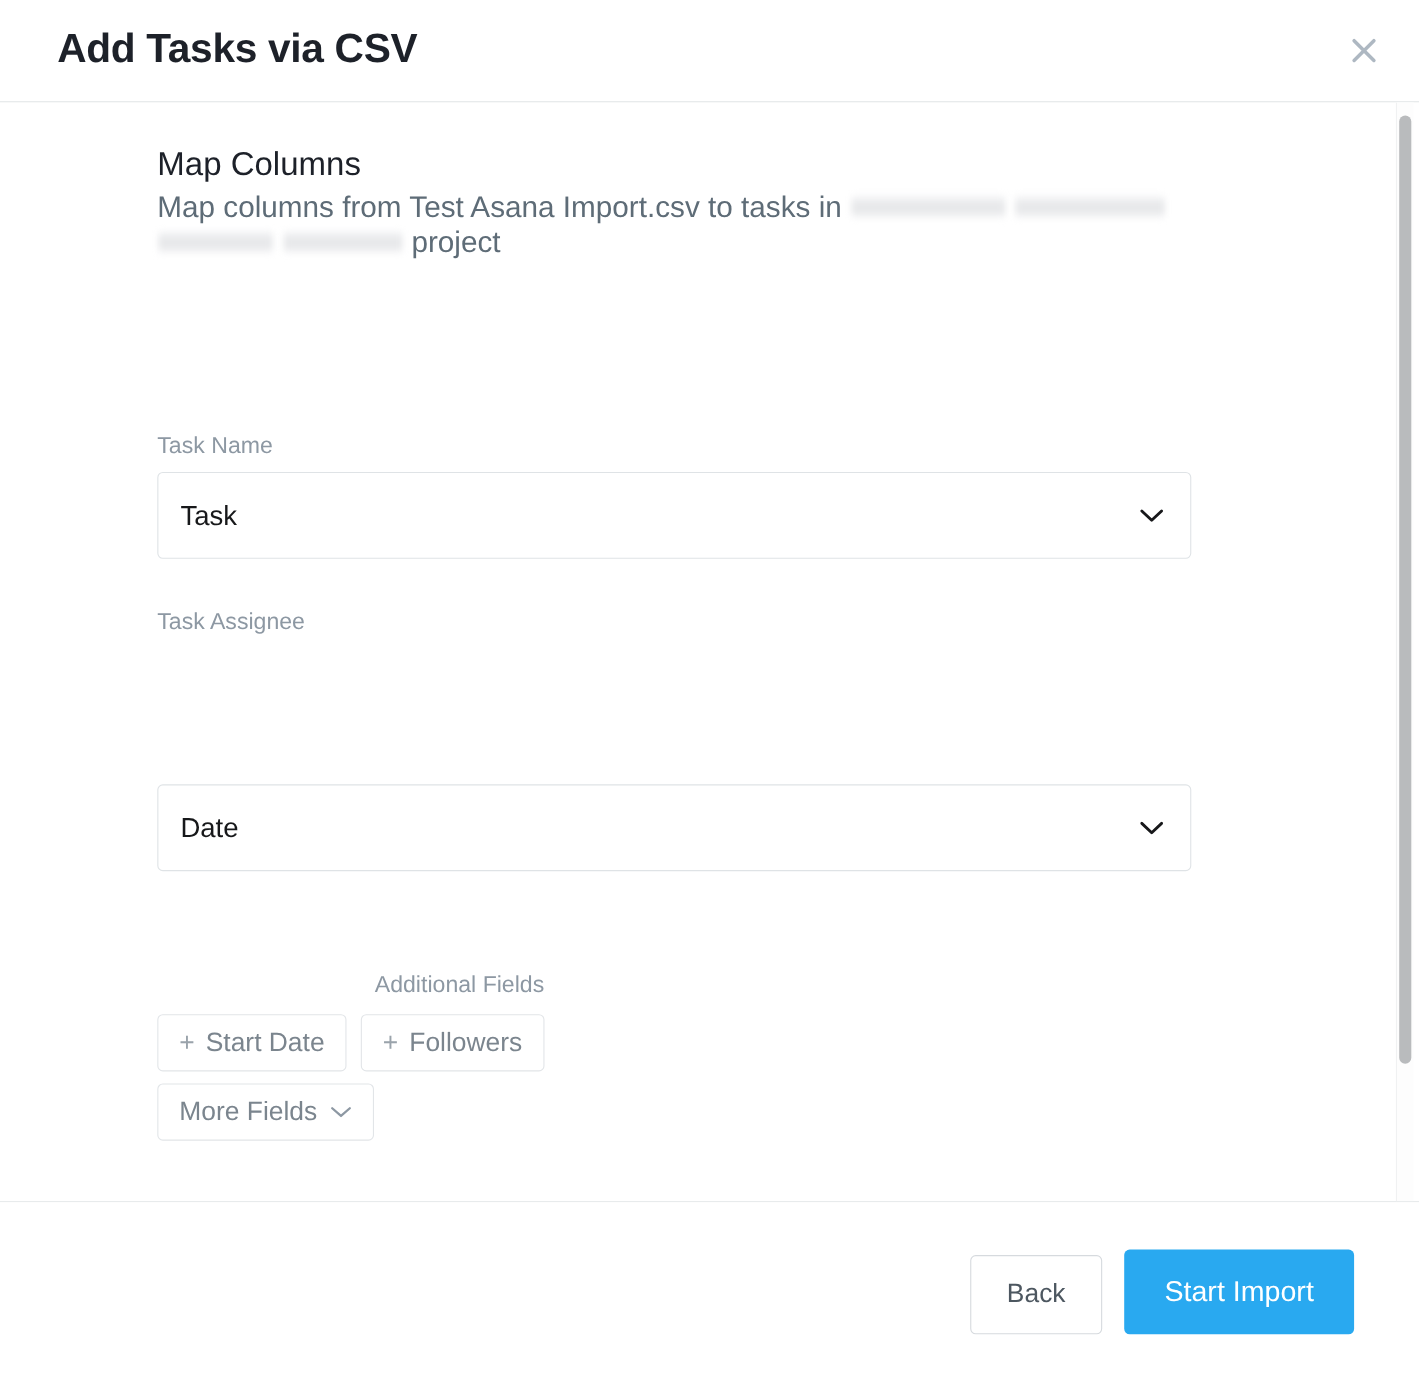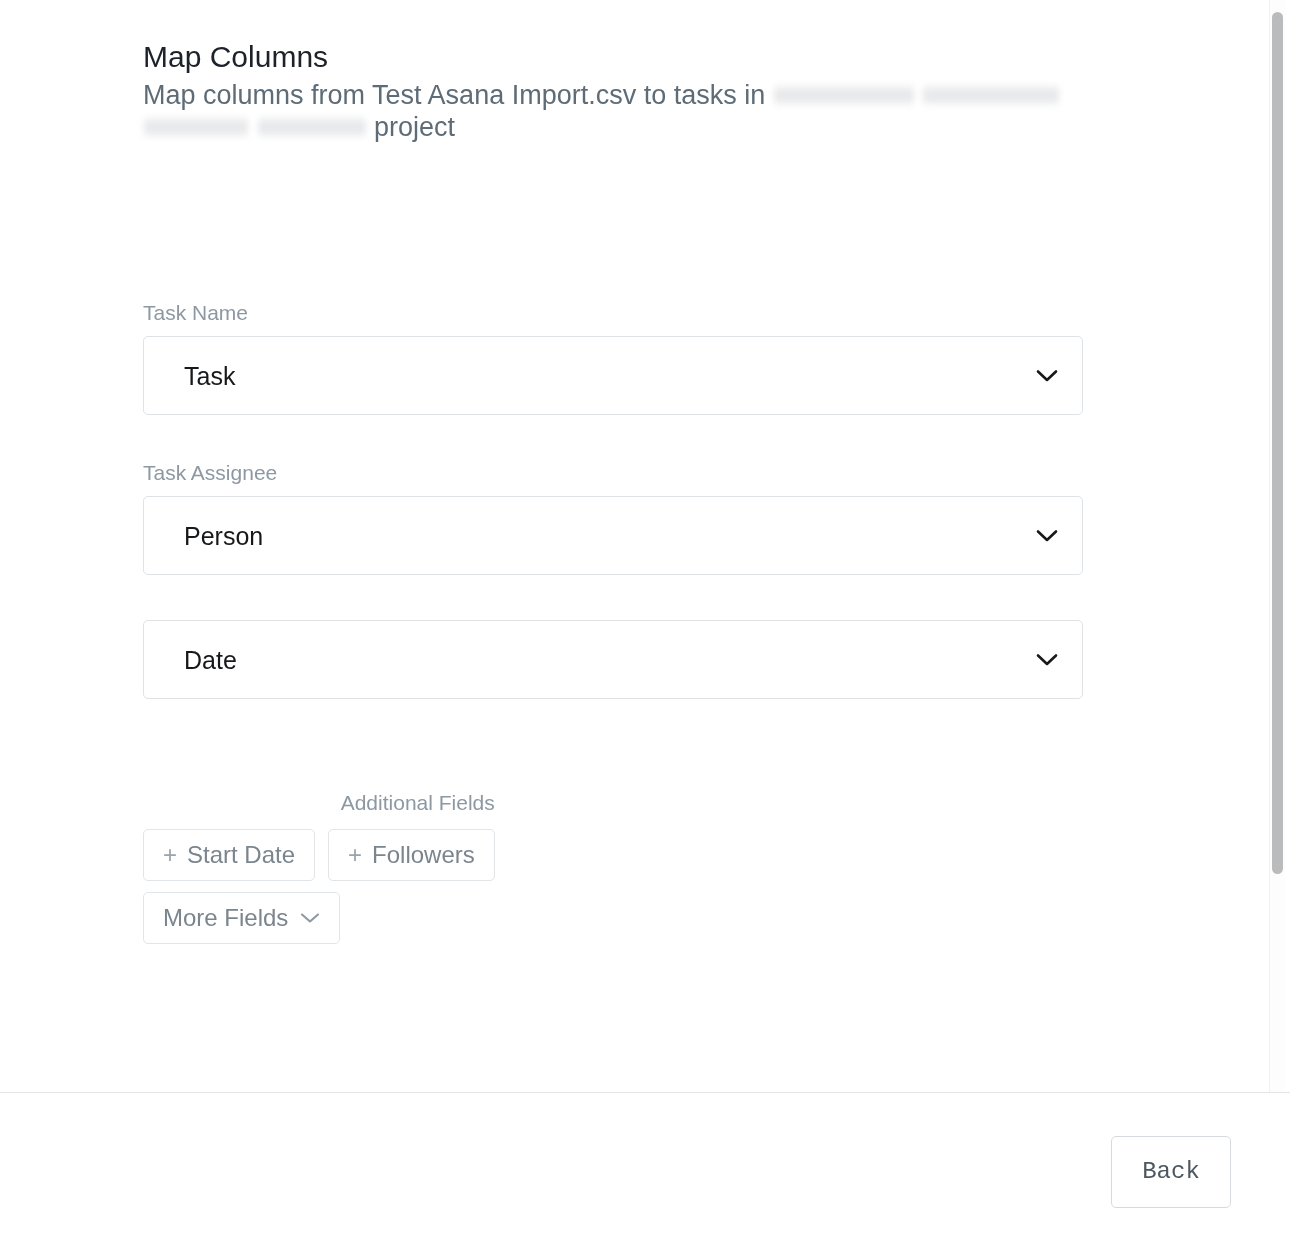--- a/index.html
+++ b/index.html
@@ -119,21 +119,20 @@
     position: relative;
     box-sizing: border-box;
     width: 940px;
     height: 79px;
     border: 1px solid #dfe3e6;
     border-radius: 5px;
     background: #ffffff;
     display: flex;
     align-items: center;
     cursor: pointer;
-    padding-left: 20px;
   }
   .select-value {
     font-size: 25px;
     color: #17181a;
     padding-left: 20px;
     line-height: 30px;
   }
   .select-caret {
     position: absolute;
     right: 24px;
@@ -193,21 +192,20 @@
     position: relative;
     background: #fff;
   }
   .footer-actions {
     position: absolute;
     right: 59px;
     top: 43px;
     display: flex;
     align-items: flex-end;
     gap: 20px;
-    font-family: Liberation Mono, monospace;
   }
   .btn-back {
     box-sizing: border-box;
     width: 120px;
     height: 72px;
     border: 1px solid #d6dade;
     border-radius: 5px;
     background: #ffffff;
     color: #4d5760;
     font-size: 24px;
@@ -229,20 +227,30 @@
     cursor: pointer;
     line-height: 77px;
     padding: 0;
   }
 </style>
 </head>
 <body>
 
 <div class="modal">
 
+  <div class="modal-header">
+    <div class="modal-title">Add Tasks via CSV</div>
+    <button class="close-btn">
+      <span>
+        <svg width="30" height="30" viewBox="0 0 30 30" aria-hidden="true">
+          <path d="M6 6 L24 24 M24 6 L6 24" stroke="#aeb8c2" stroke-width="3.2" stroke-linecap="round"></path>
+        </svg>
+      </span>
+    </button>
+  </div>
 
   <div class="modal-body">
     <div class="body-inner">
 
       <div class="section-title">Map Columns</div>
 
       <div class="section-sub">
         <span>Map columns from Test Asana Import.csv to tasks in</span>
         <span class="redacted r1"></span>
         <span class="redacted r2"></span>
@@ -258,28 +266,20 @@
           <span class="select-caret">
             <svg width="22" height="13" viewBox="0 0 22 13" aria-hidden="true">
               <path d="M2 2 L11 10.5 L20 2" fill="none" stroke="#17181a" stroke-width="2.6" stroke-linecap="round" stroke-linejoin="round"></path>
             </svg>
           </span>
         </div>
       </div>
 
       <div class="field-group" style="top:460px;">
         <div class="field-label">Task Assignee</div>
-        <div class="select-box">
-          <span class="select-value">Person</span>
-          <span class="select-caret">
-            <svg width="22" height="13" viewBox="0 0 22 13" aria-hidden="true">
-              <path d="M2 2 L11 10.5 L20 2" fill="none" stroke="#17181a" stroke-width="2.6" stroke-linecap="round" stroke-linejoin="round"></path>
-            </svg>
-          </span>
-        </div>
       </div>
 
       <div class="field-group" style="top:620px;">
         <div class="select-box">
           <span class="select-value">Date</span>
           <span class="select-caret">
             <svg width="22" height="13" viewBox="0 0 22 13" aria-hidden="true">
               <path d="M2 2 L11 10.5 L20 2" fill="none" stroke="#17181a" stroke-width="2.6" stroke-linecap="round" stroke-linejoin="round"></path>
             </svg>
           </span>
@@ -313,16 +313,17 @@
     </div>
 
     <div class="scroll-track">
       <div class="scroll-thumb" style="right:2px;"></div>
     </div>
   </div>
 
   <div class="modal-footer">
     <div class="footer-actions">
       <button class="btn-back">Back</button>
+      <button class="btn-primary">Start Import</button>
     </div>
   </div>
 
 </div>
 
 </body></html>

